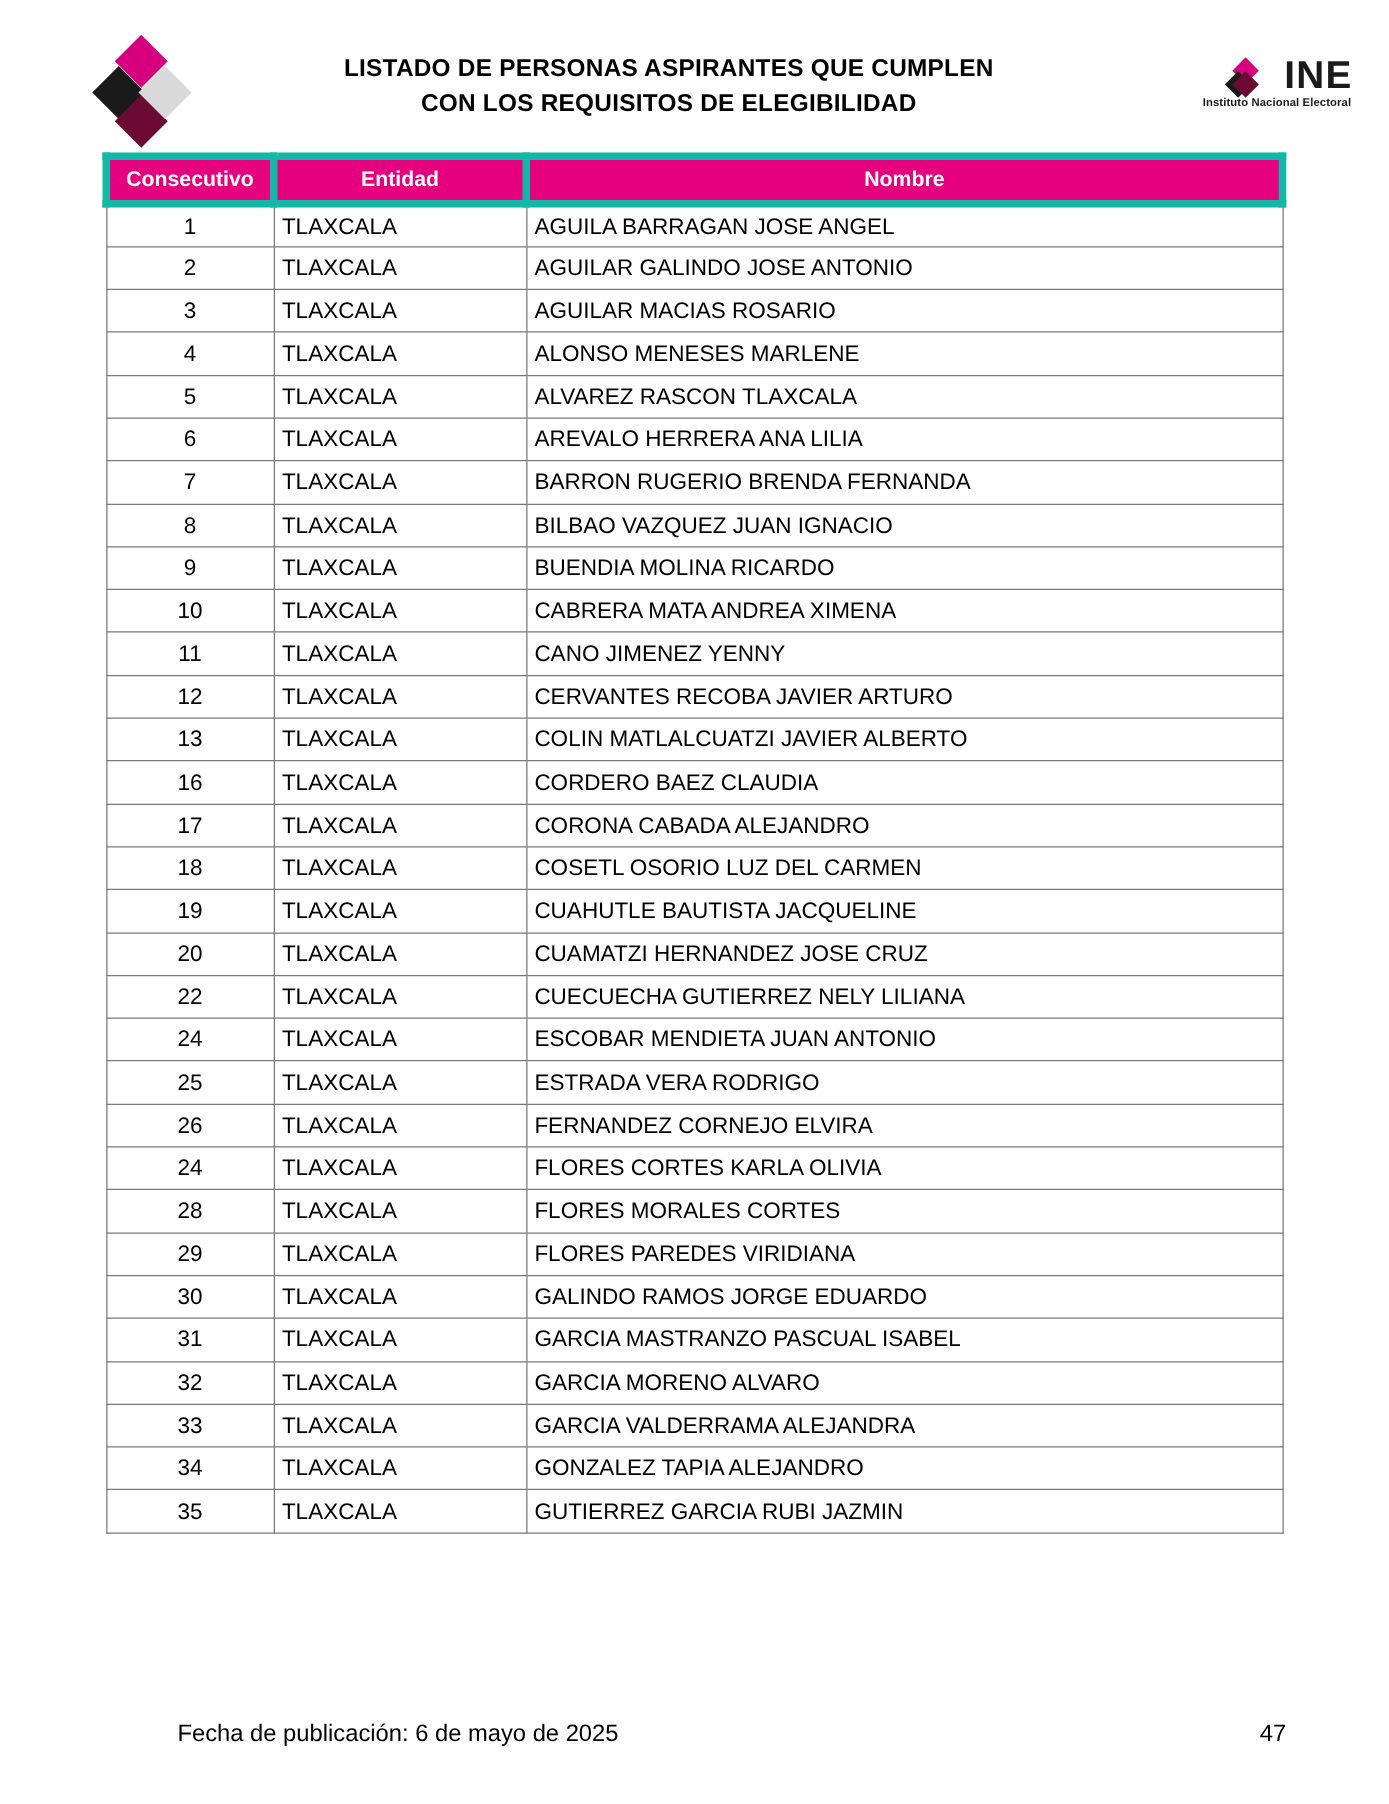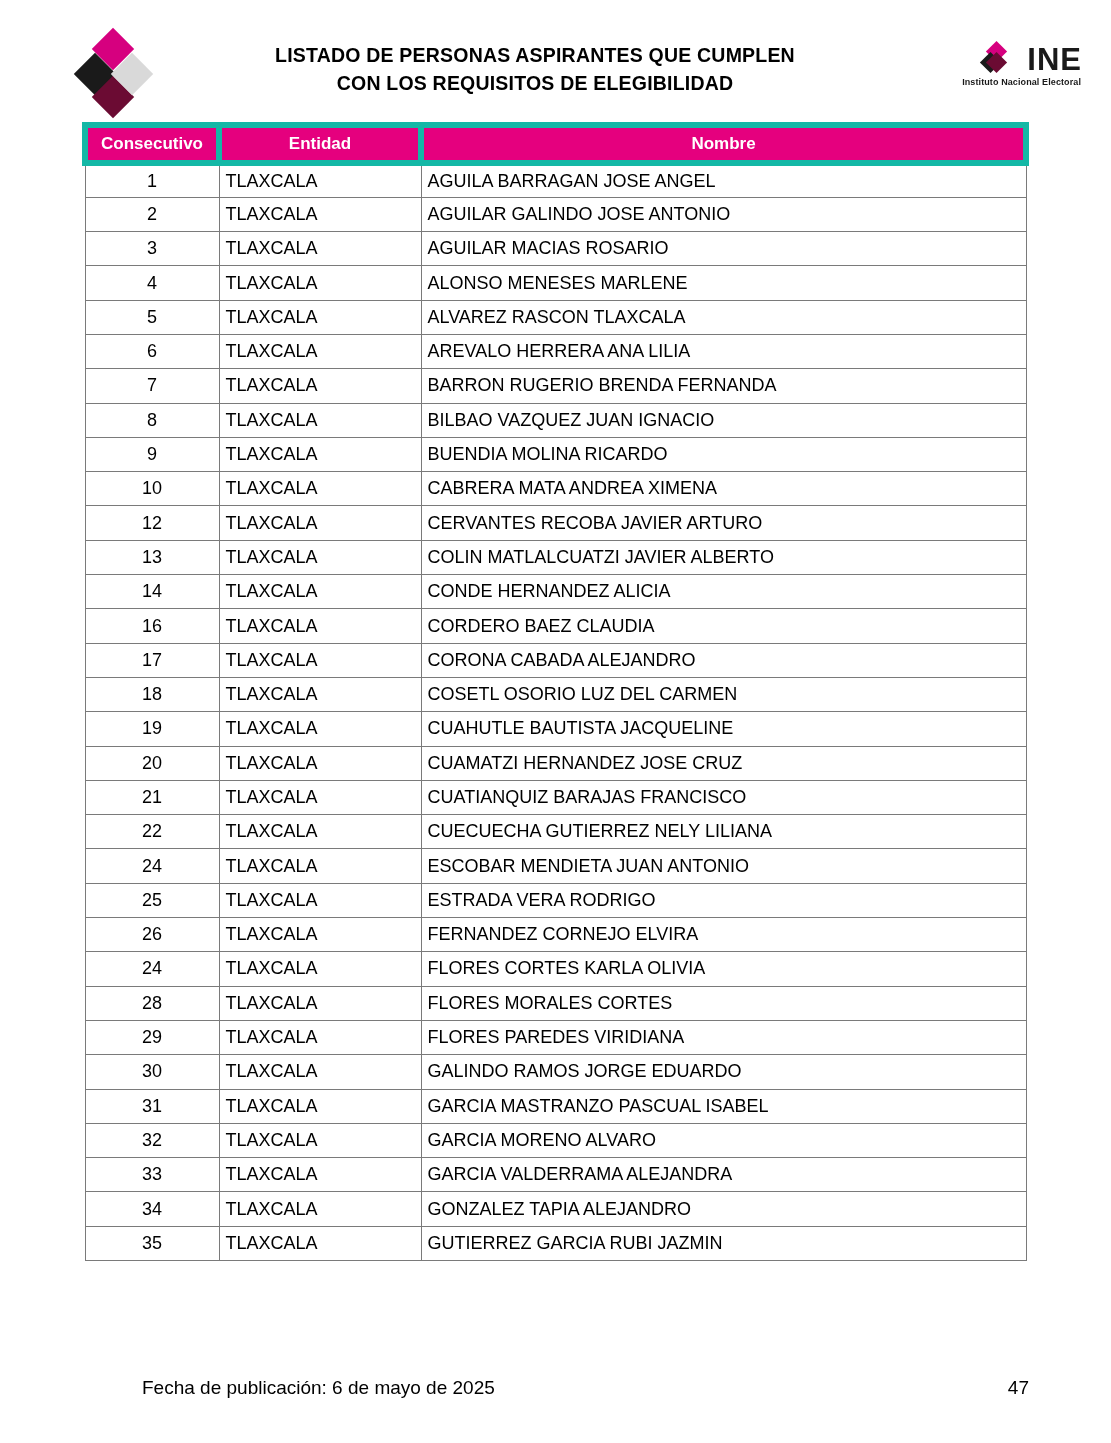--- a/index.html
+++ b/index.html
@@ -59,21 +59,21 @@
     color: #000;
   }
   .logo-right {
     flex: 0 0 auto;
     width: 168px;
     padding-top: 18px;
     text-align: right;
   }
   .ine-row {
     display: flex;
-    align-items: flex-start;
+    align-items: flex-end;
     justify-content: flex-end;
     gap: 18px;
   }
   .ine-mark {
     width: 26px;
     height: 26px;
     position: relative;
   }
   .ine-mark .dm {
     position: absolute;
@@ -247,35 +247,35 @@
             <td class="num">9</td>
             <td class="ent">TLAXCALA</td>
             <td class="nom">BUENDIA MOLINA RICARDO</td>
           </tr>
           <tr>
             <td class="num">10</td>
             <td class="ent">TLAXCALA</td>
             <td class="nom">CABRERA MATA ANDREA XIMENA</td>
           </tr>
           <tr>
+            <td class="num">11</td>
+            <td class="ent">TLAXCALA</td>
+            <td class="nom">CANO JIMENEZ YENNY</td>
+          </tr>
+          <tr>
             <td class="num">12</td>
             <td class="ent">TLAXCALA</td>
             <td class="nom">CERVANTES RECOBA JAVIER ARTURO</td>
           </tr>
           <tr>
             <td class="num">13</td>
             <td class="ent">TLAXCALA</td>
             <td class="nom">COLIN MATLALCUATZI JAVIER ALBERTO</td>
           </tr>
           <tr>
-            <td class="num">14</td>
-            <td class="ent">TLAXCALA</td>
-            <td class="nom">CONDE HERNANDEZ ALICIA</td>
-          </tr>
-          <tr>
             <td class="num">16</td>
             <td class="ent">TLAXCALA</td>
             <td class="nom">CORDERO BAEZ CLAUDIA</td>
           </tr>
           <tr>
             <td class="num">17</td>
             <td class="ent">TLAXCALA</td>
             <td class="nom">CORONA CABADA ALEJANDRO</td>
           </tr>
           <tr>
@@ -285,25 +285,20 @@
           </tr>
           <tr>
             <td class="num">19</td>
             <td class="ent">TLAXCALA</td>
             <td class="nom">CUAHUTLE BAUTISTA JACQUELINE</td>
           </tr>
           <tr>
             <td class="num">20</td>
             <td class="ent">TLAXCALA</td>
             <td class="nom">CUAMATZI HERNANDEZ JOSE CRUZ</td>
-          </tr>
-          <tr>
-            <td class="num">21</td>
-            <td class="ent">TLAXCALA</td>
-            <td class="nom">CUATIANQUIZ BARAJAS FRANCISCO</td>
           </tr>
           <tr>
             <td class="num">22</td>
             <td class="ent">TLAXCALA</td>
             <td class="nom">CUECUECHA GUTIERREZ NELY LILIANA</td>
           </tr>
           <tr>
             <td class="num">24</td>
             <td class="ent">TLAXCALA</td>
             <td class="nom">ESCOBAR MENDIETA JUAN ANTONIO</td>

